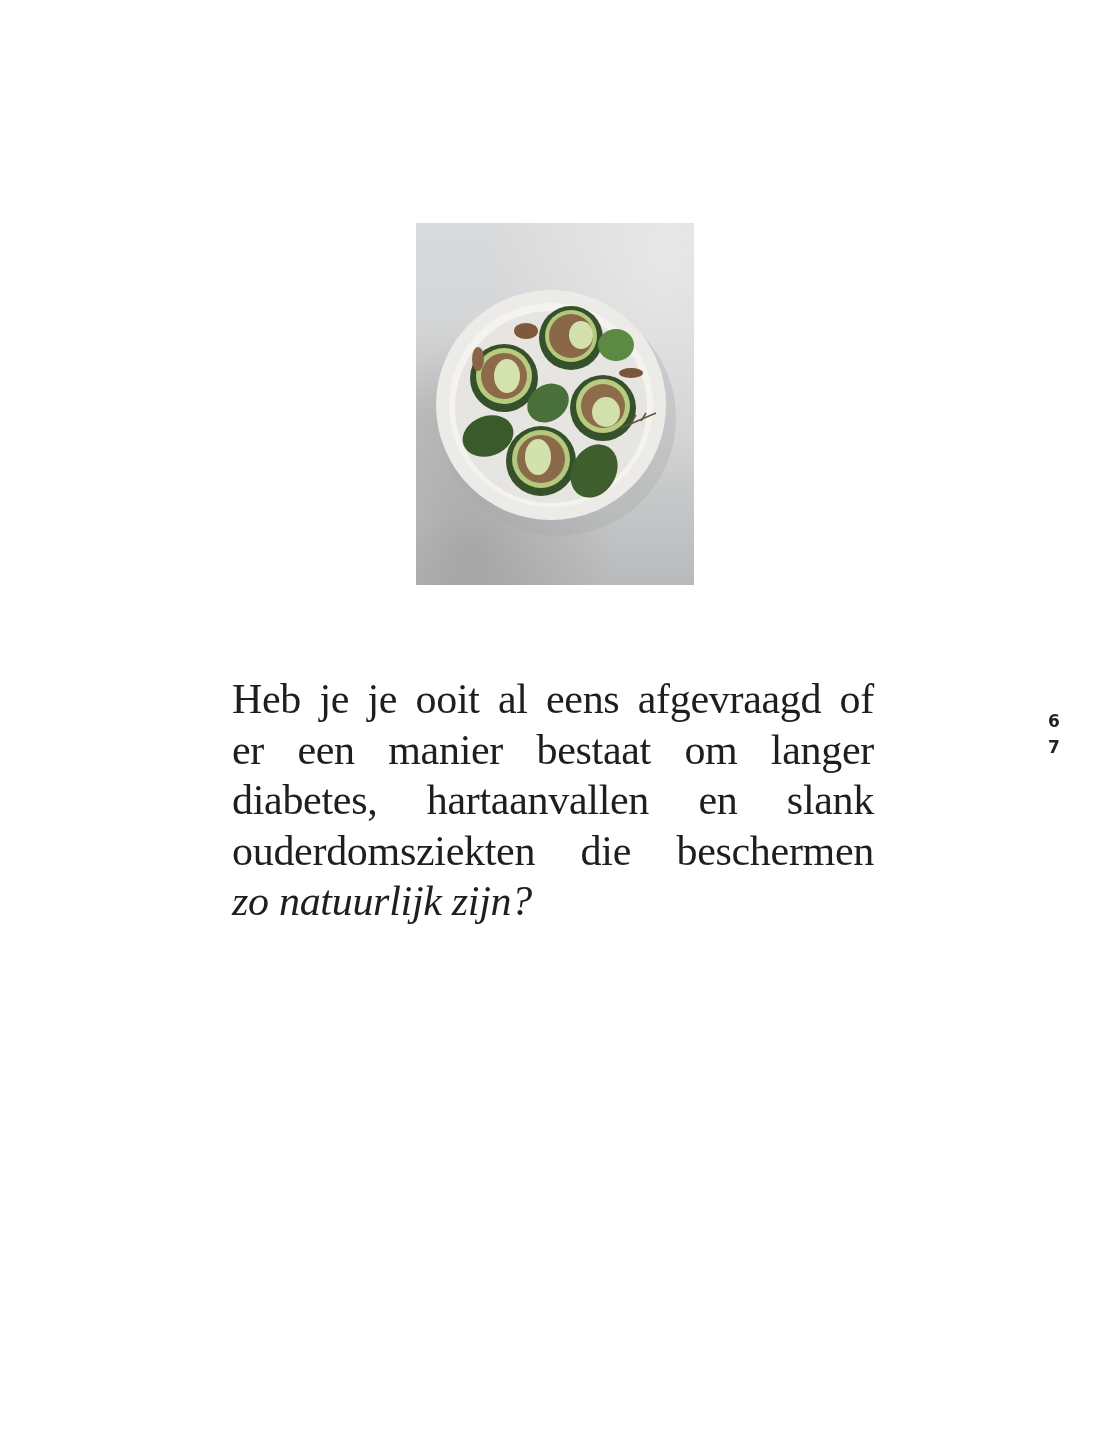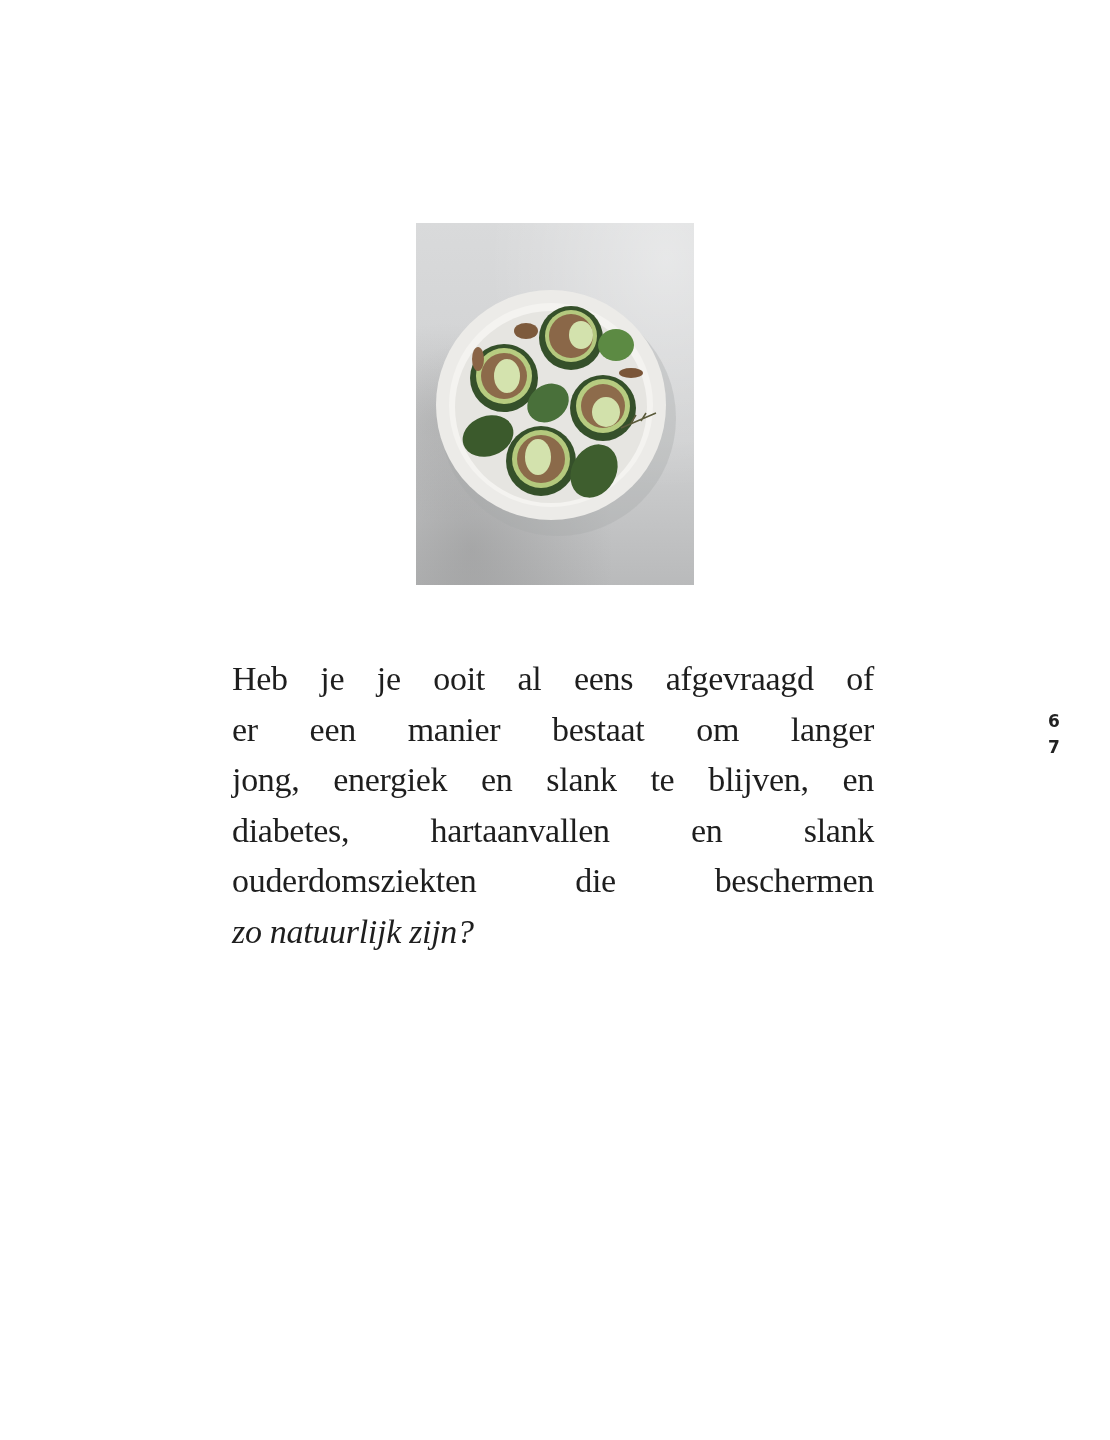--- a/index.html
+++ b/index.html
@@ -31,23 +31,23 @@
     .photo svg {
       position: absolute;
       left: 0;
       top: 0;
       width: 100%;
       height: 100%;
     }
     .body-text {
       position: absolute;
       left: 232px;
-      top: 654px;
+      top: 674px;
       width: 642px;
-      font-size: 34px;
+      font-size: 42px;
       line-height: 50.5px;
       text-align: justify;
       letter-spacing: -0.3px;
       margin: 0;
     }
     .body-text .line {
       display: block;
       text-align: justify;
       text-align-last: justify;
       white-space: nowrap;
@@ -114,21 +114,20 @@
       <ellipse cx="215" cy="150" rx="12" ry="5" fill="#7a5538"></ellipse>
 
       <path d="M205 205 L240 190 M215 200 L220 192 M225 198 L230 190" stroke="#5a5a3a" stroke-width="1.5" fill="none"></path>
     </g>
   </svg>
 </div>
 
 <p class="body-text">
   <span class="line">Heb je je ooit al eens afgevraagd of</span>
   <span class="line">er een manier bestaat om langer</span>
-  <span class="line">jong, energiek en slank te blijven, en</span>
   <span class="line">diabetes, hartaanvallen en slank</span>
   <span class="line">ouderdomsziekten die beschermen</span>
   <span class="line last">zo natuurlijk zijn?</span>
 </p>
 
 <div class="folio">
   <span>6</span>
   <span>7</span>
 </div>
 

